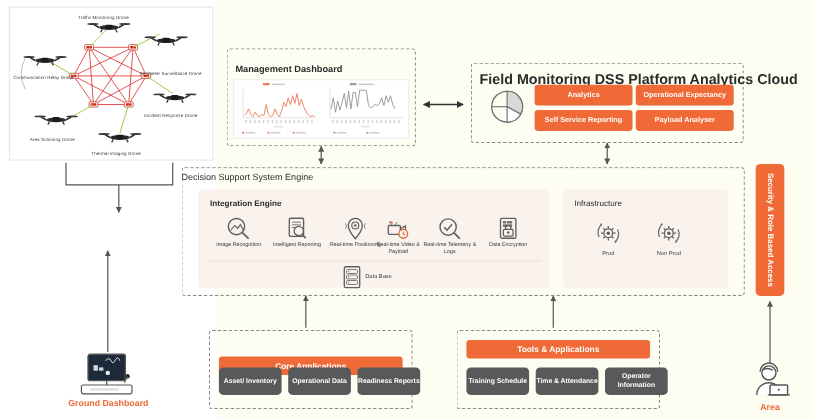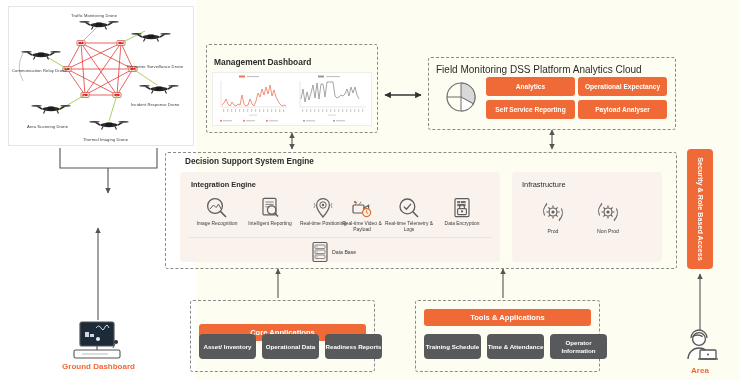--- a/index.html
+++ b/index.html
@@ -25,26 +25,26 @@
 
   
   .mgmt-box{left:206px;top:44px;width:172px;height:89px;}
   .mgmt-title{position:absolute;left:214px;top:57px;font-size:8.4px;font-weight:bold;color:#2b2b2b;}
   .mgmt-charts{position:absolute;left:212px;top:72px;width:160px;height:54px;background:#fff;border:1px solid #ededed;box-sizing:border-box;display:flex;}
   .chart-cell{flex:1;position:relative;}
   .chart-sep{width:1px;background:#eee;}
 
   
   .cloud-box{left:428px;top:57px;width:248px;height:73px;}
-  .cloud-title{position:absolute;left:436px;top:64px;font-size:10px;font-weight:normal;color:#2b2b2b;}
+  .cloud-title{position:absolute;left:436px;top:64px;font-size:13px;font-weight:bold;color:#2b2b2b;}
   .cloud-btn{position:absolute;font-size:6.6px;height:19px;}
 
   
   .dss-box{left:165px;top:152px;width:512px;height:117px;}
-  .dss-title{position:absolute;left:185px;top:157px;font-size:8.2px;font-weight:bold;color:#2b2b2b;text-align:right;}
+  .dss-title{position:absolute;left:165px;top:157px;font-size:8.2px;font-weight:normal;color:#2b2b2b;text-align:right;}
   .integration{left:180px;top:172px;width:320px;height:90px;}
   .int-title{position:absolute;left:191px;top:180px;font-size:7.4px;font-weight:bold;color:#2b2b2b;}
   .infra{left:512px;top:172px;width:150px;height:90px;}
   .infra-title{position:absolute;left:522px;top:180px;font-size:7.4px;font-weight:normal;color:#2b2b2b;}
 
   .icon-item{position:absolute;width:54px;text-align:center;}
   .icon-cap{font-size:4.9px;color:#3a3a3a;line-height:1.25;margin-top:1px;}
   .infra-item{position:absolute;width:46px;text-align:center;}
   .infra-cap{font-size:5.2px;color:#3a3a3a;margin-top:2px;}
 

